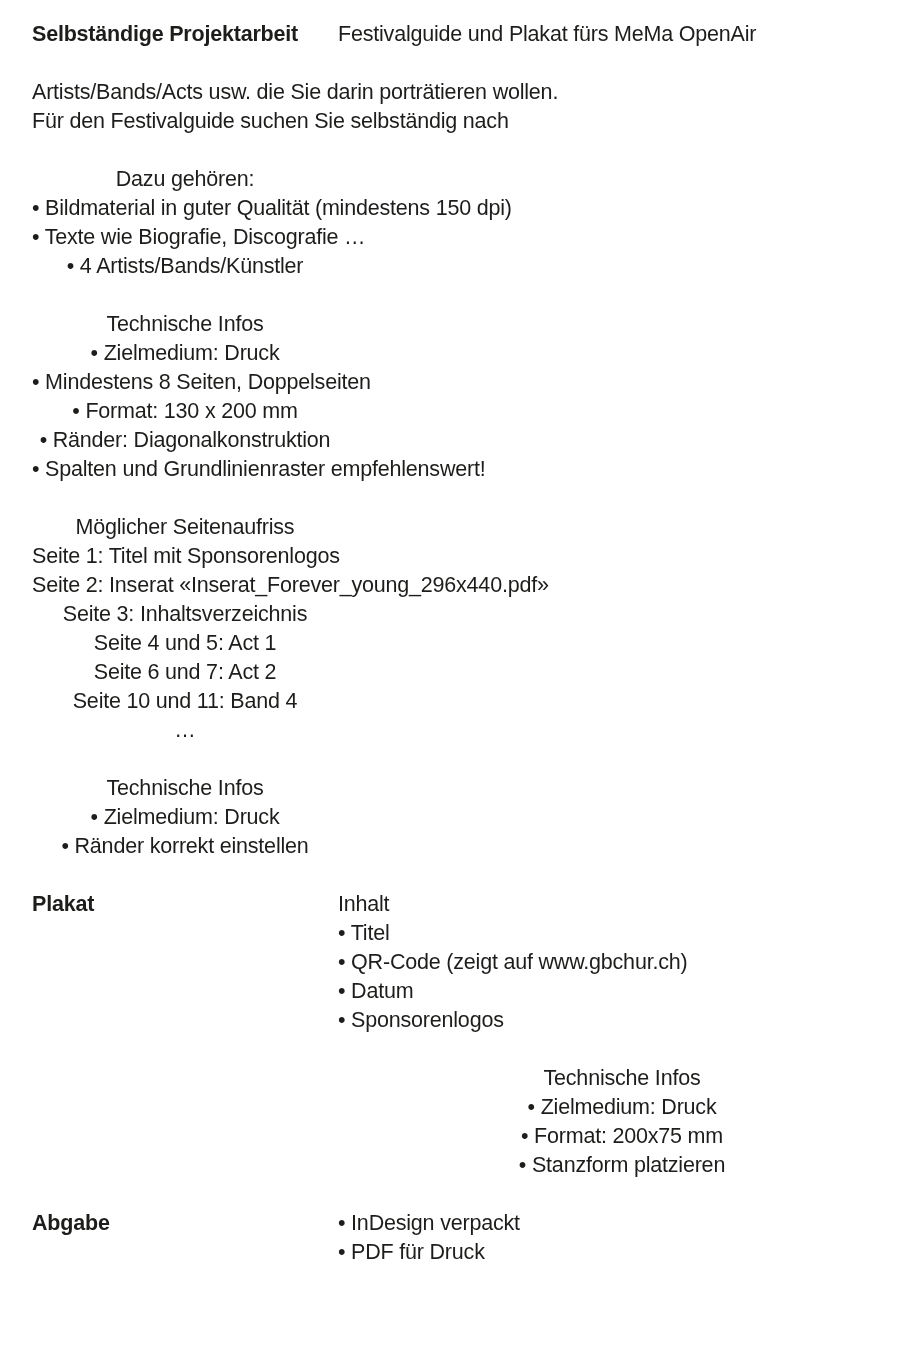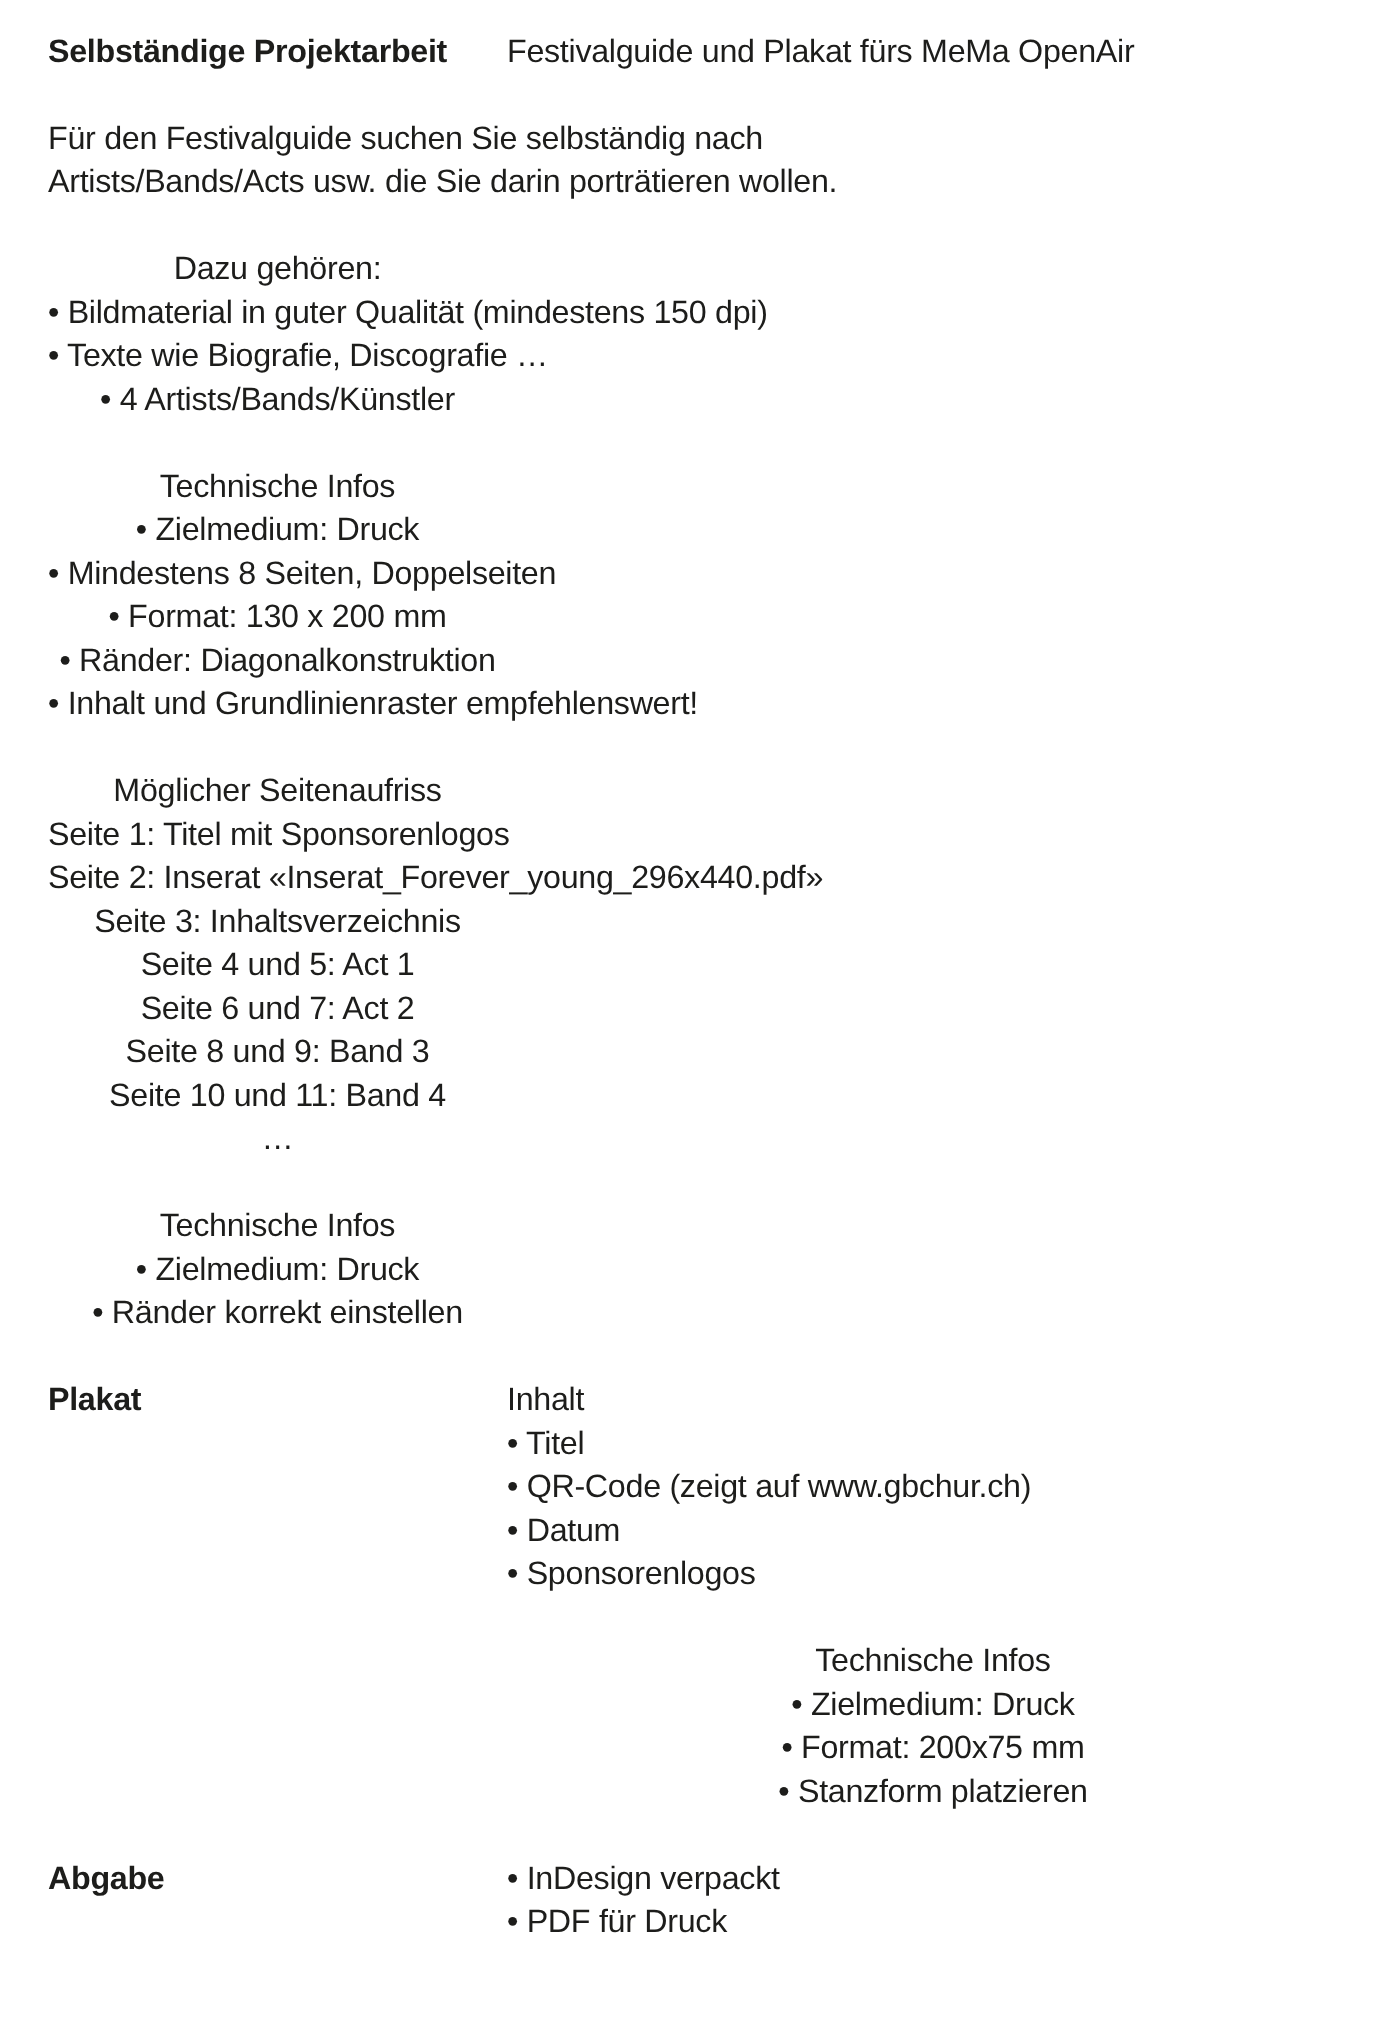--- a/index.html
+++ b/index.html
@@ -52,45 +52,44 @@
       <div class="label">Selbständige Projektarbeit</div>
       <div class="content">
         <div class="block">
           <div class="line">Festivalguide und Plakat fürs MeMa OpenAir</div>
         </div>
       </div>
     </section>
     <section class="section">
       <div class="content">
         <div class="block">
+          <div class="line">Artists/Bands/Acts usw. die Sie darin porträtieren wollen.</div>
           <div class="line">Für den Festivalguide suchen Sie selbständig nach</div>
-          <div class="line">Artists/Bands/Acts usw. die Sie darin porträtieren wollen.</div>
         </div>
         <div class="block">
           <div class="line">Dazu gehören:</div>
           <div class="line">• Bildmaterial in guter Qualität (mindestens 150 dpi)</div>
           <div class="line">• Texte wie Biografie, Discografie …</div>
           <div class="line">• 4 Artists/Bands/Künstler</div>
         </div>
         <div class="block">
           <div class="line">Technische Infos</div>
           <div class="line">• Zielmedium: Druck</div>
           <div class="line">• Mindestens 8 Seiten, Doppelseiten</div>
           <div class="line">• Format: 130 x 200 mm</div>
           <div class="line">• Ränder: Diagonalkonstruktion</div>
-          <div class="line">• Inhalt und Grundlinienraster empfehlenswert!</div>
+          <div class="line">• Spalten und Grundlinienraster empfehlenswert!</div>
         </div>
         <div class="block">
           <div class="line">Möglicher Seitenaufriss</div>
           <div class="line">Seite 1: Titel mit Sponsorenlogos</div>
           <div class="line">Seite 2: Inserat «Inserat_Forever_young_296x440.pdf»</div>
           <div class="line">Seite 3: Inhaltsverzeichnis</div>
           <div class="line">Seite 4 und 5: Act 1</div>
           <div class="line">Seite 6 und 7: Act 2</div>
-          <div class="line">Seite 8 und 9: Band 3</div>
           <div class="line">Seite 10 und 11: Band 4</div>
           <div class="line">…</div>
         </div>
         <div class="block">
           <div class="line">Technische Infos</div>
           <div class="line">• Zielmedium: Druck</div>
           <div class="line">• Ränder korrekt einstellen</div>
         </div>
       </div>
     </section>

